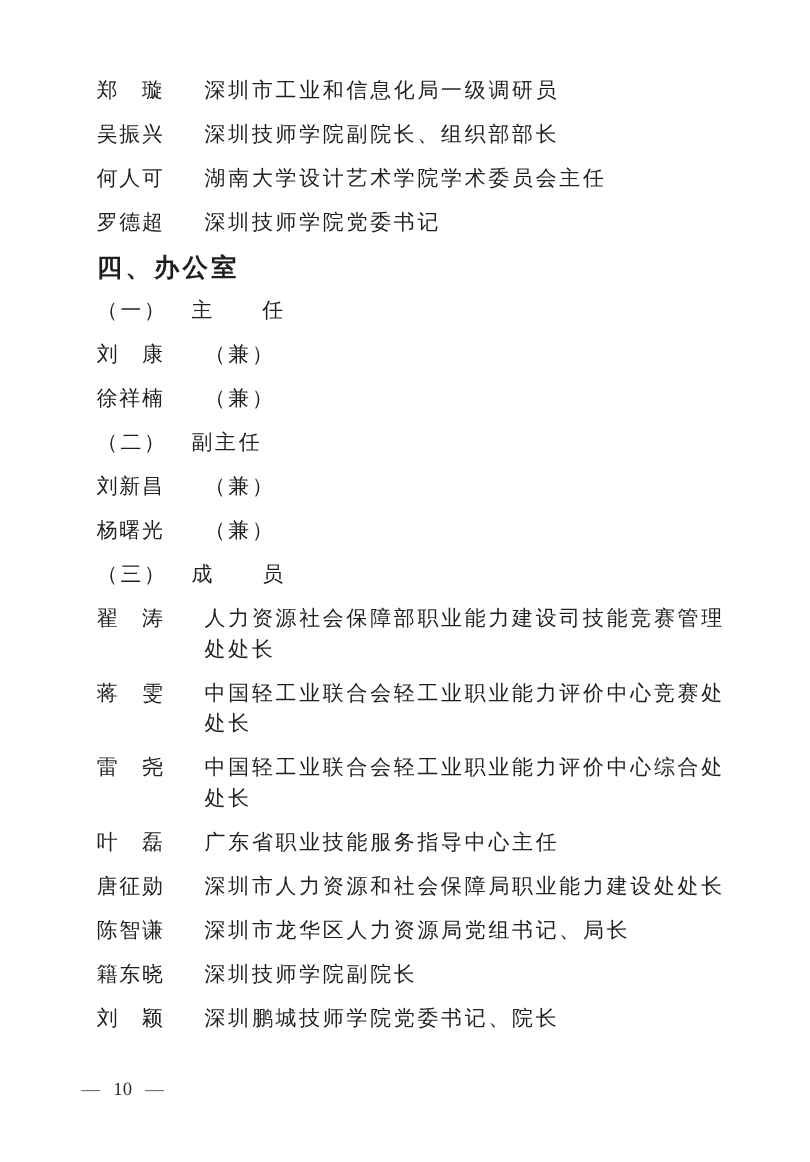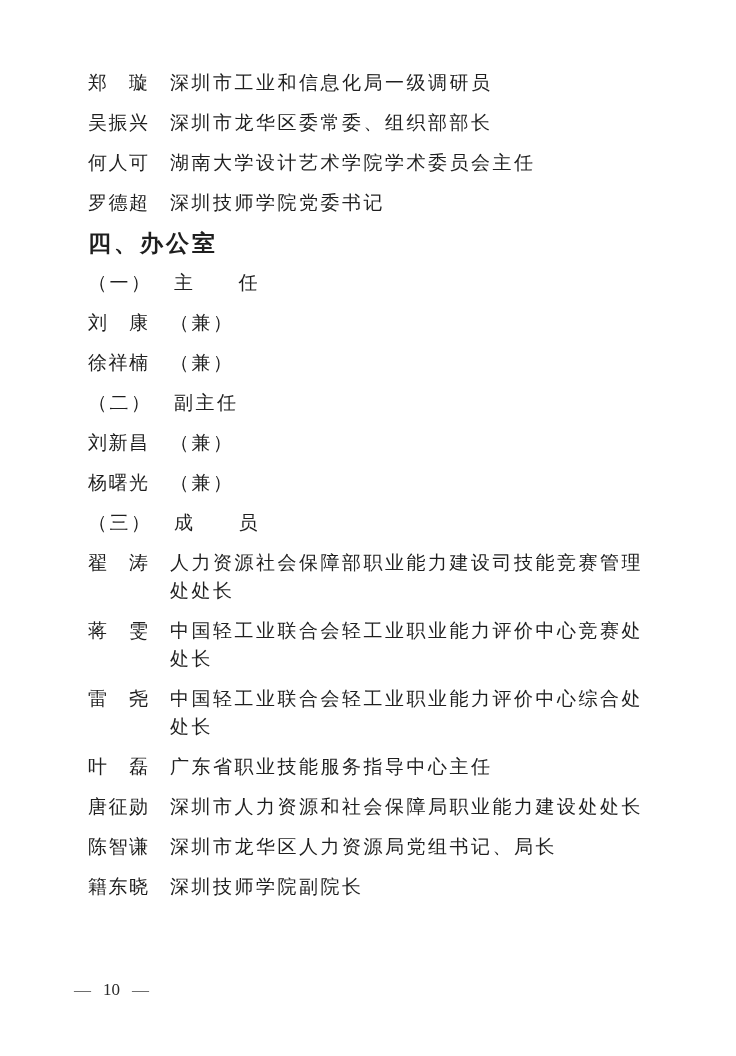--- a/index.html
+++ b/index.html
@@ -22,20 +22,21 @@
     width: 578px;
   }
   .row {
     font-size: 19px;
     line-height: 28px;
     margin-bottom: 12px;
   }
   .entry {
     display: flex;
     align-items: flex-start;
+    justify-content: space-between;
   }
   .name {
     flex: none;
     width: 66px;
     letter-spacing: 1.5px;
     white-space: pre;
   }
   .title {
     margin-left: 16px;
     width: 480px;
@@ -69,21 +70,21 @@
 <body>
 
 <div class="content">
 
   <div class="row entry">
     <span class="name">郑　璇</span>
     <span class="title">深圳市工业和信息化局一级调研员</span>
   </div>
   <div class="row entry">
     <span class="name">吴振兴</span>
-    <span class="title">深圳市龙华区委常委、组织部部长</span>
+    <span class="title">深圳技师学院副院长、组织部部长</span>
   </div>
   <div class="row entry">
     <span class="name">何人可</span>
     <span class="title">湖南大学设计艺术学院学术委员会主任</span>
   </div>
   <div class="row entry">
     <span class="name">罗德超</span>
     <span class="title">深圳技师学院党委书记</span>
   </div>
 
@@ -131,20 +132,24 @@
     <span class="title">深圳市人力资源和社会保障局职业能力建设处处长</span>
   </div>
   <div class="row entry">
     <span class="name">陈智谦</span>
     <span class="title">深圳市龙华区人力资源局党组书记、局长</span>
   </div>
   <div class="row entry">
     <span class="name">籍东晓</span>
     <span class="title">深圳技师学院副院长</span>
   </div>
+  <div class="row entry">
+    <span class="name">刘　颖</span>
+    <span class="title">深圳鹏城技师学院党委书记、院长</span>
+  </div>
 
 </div>
 
 <div class="footer">
   <span class="dash">—</span>
   <span class="num">10</span>
   <span class="dash">—</span>
 </div>
 
 </body></html>

